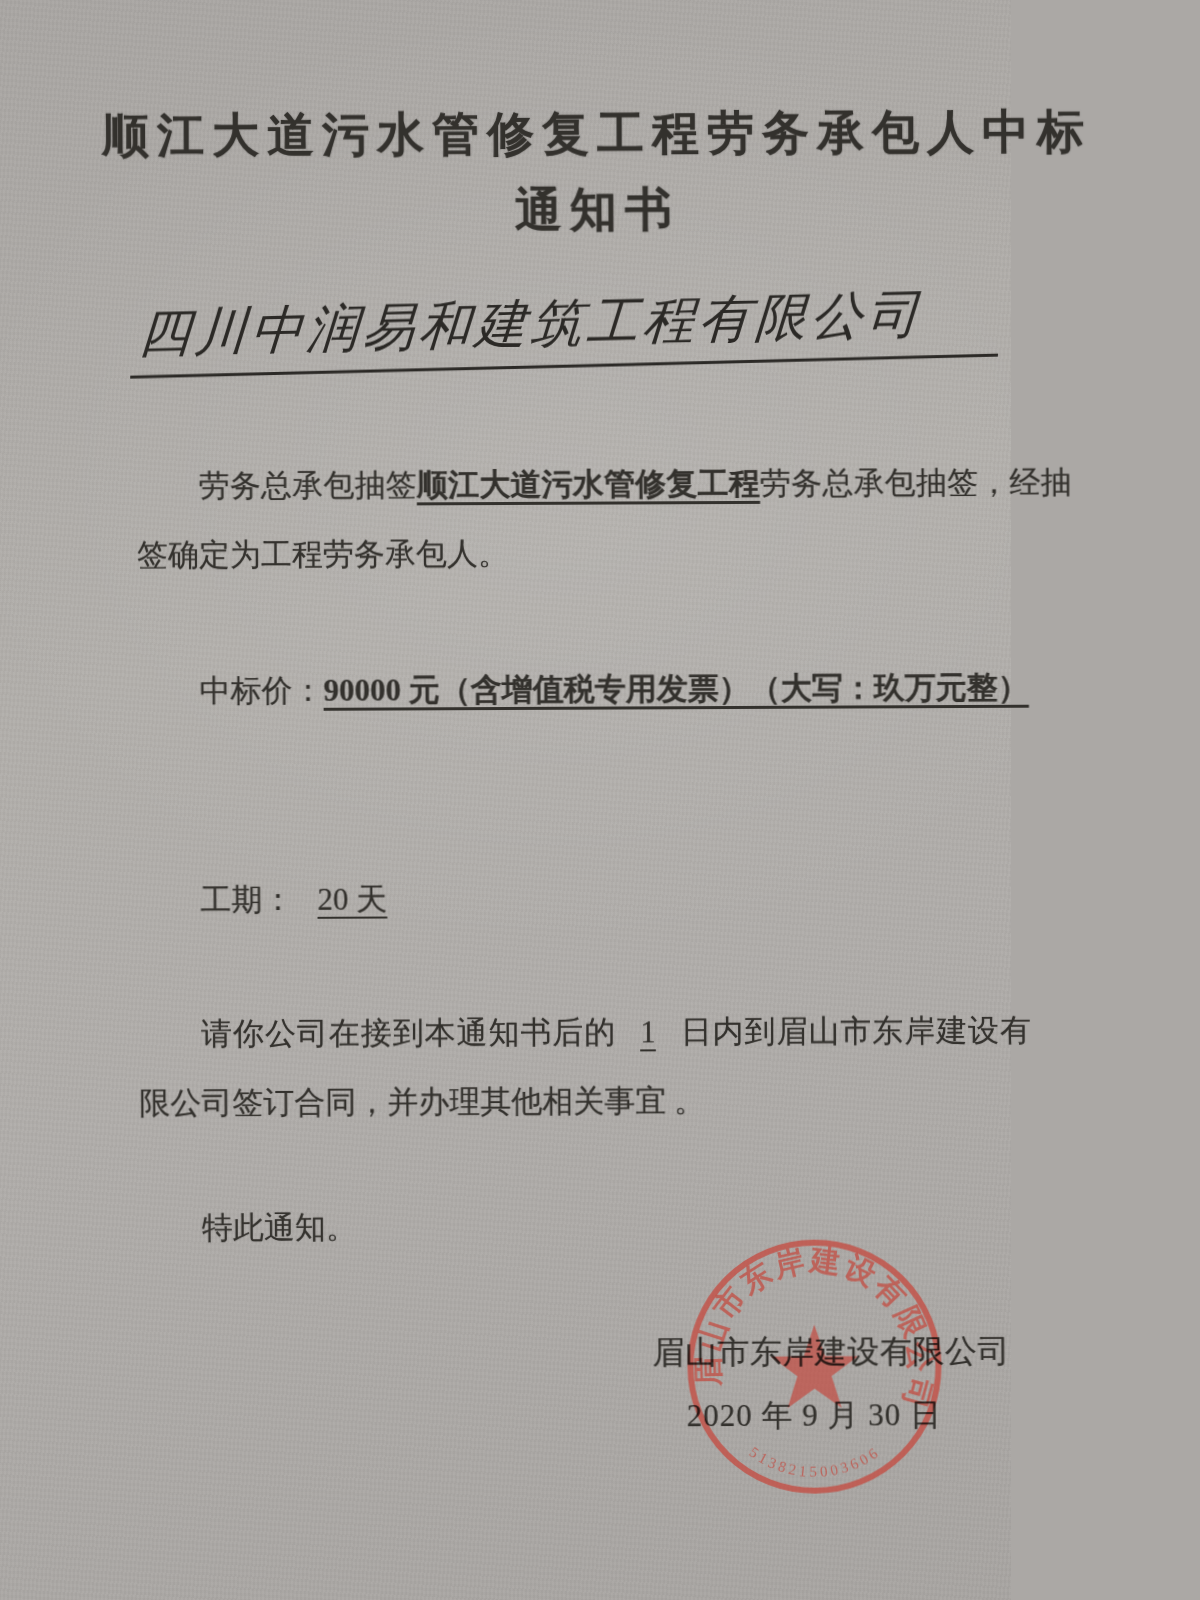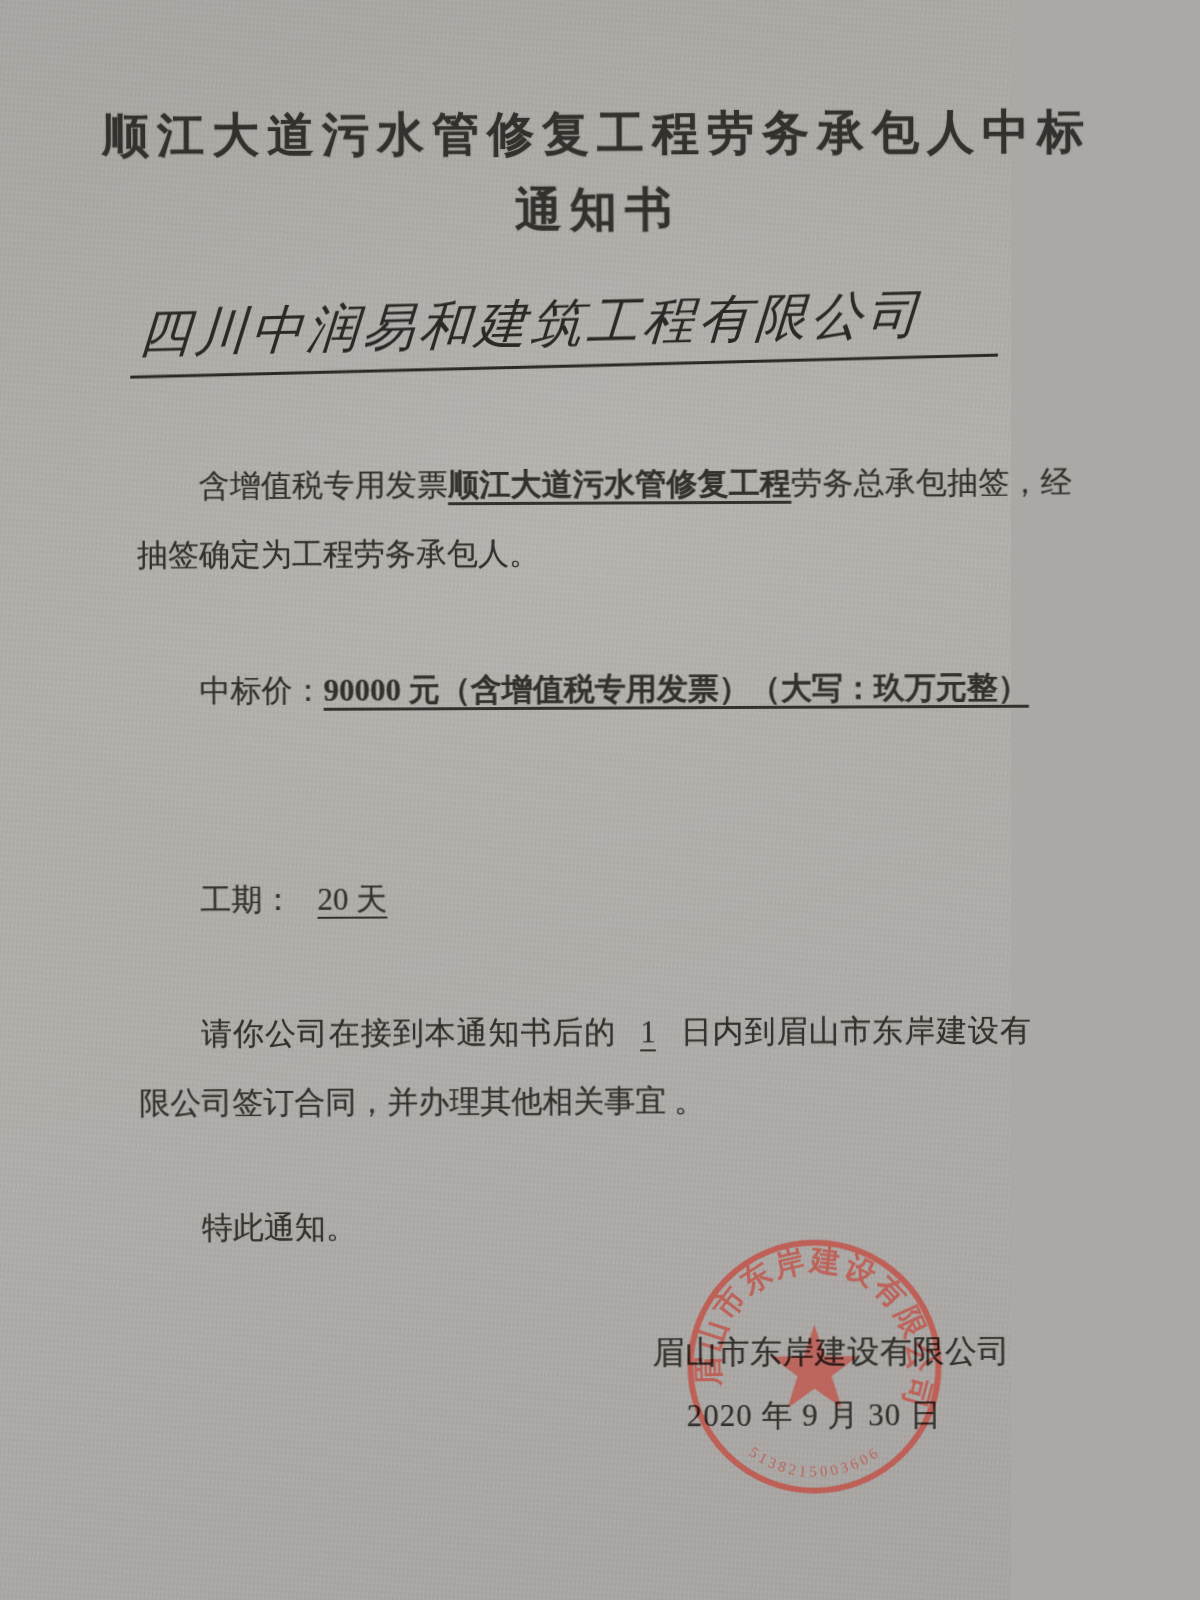--- a/index.html
+++ b/index.html
@@ -77,21 +77,21 @@
   <div class="content">
 
     <div class="title">
       <div>顺江大道污水管修复工程劳务承包人中标</div>
       <div>通知书</div>
     </div>
 
     <div class="handwritten">四川中润易和建筑工程有限公司</div>
 
     <p class="body p1">
-      <span>含增值税专用发票</span><span class="bold-underline">顺江大道污水管修复工程</span><span>劳务总承包抽签，经抽签确定为工程劳务承包人。</span>
+      <span>劳务总承包抽签</span><span class="bold-underline">顺江大道污水管修复工程</span><span>劳务总承包抽签，经抽签确定为工程劳务承包人。</span>
     </p>
 
     <p class="body price">
       <span>中标价：</span><span class="bold-underline">90000 元（含增值税专用发票）（大写：玖万元整）</span>
     </p>
 
     <p class="body duration">
       <span>工期：</span><span class="underline">20 天</span>
     </p>
 

